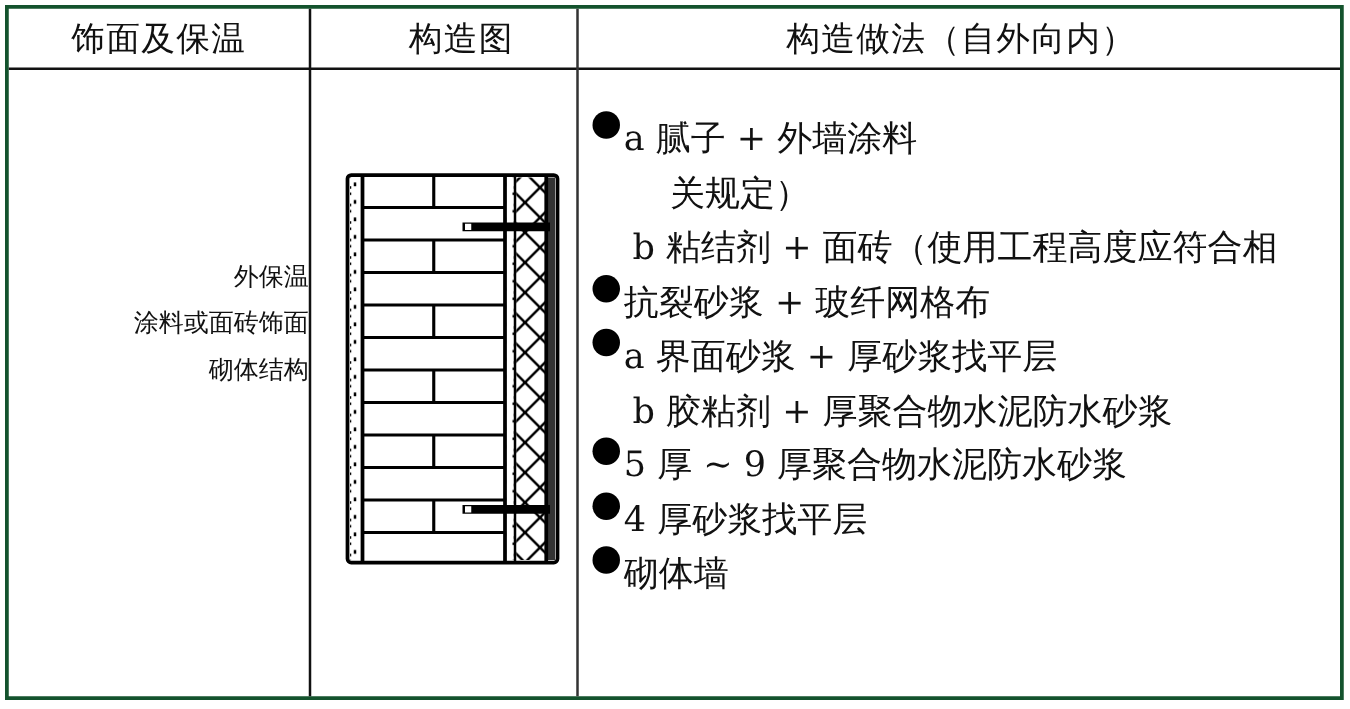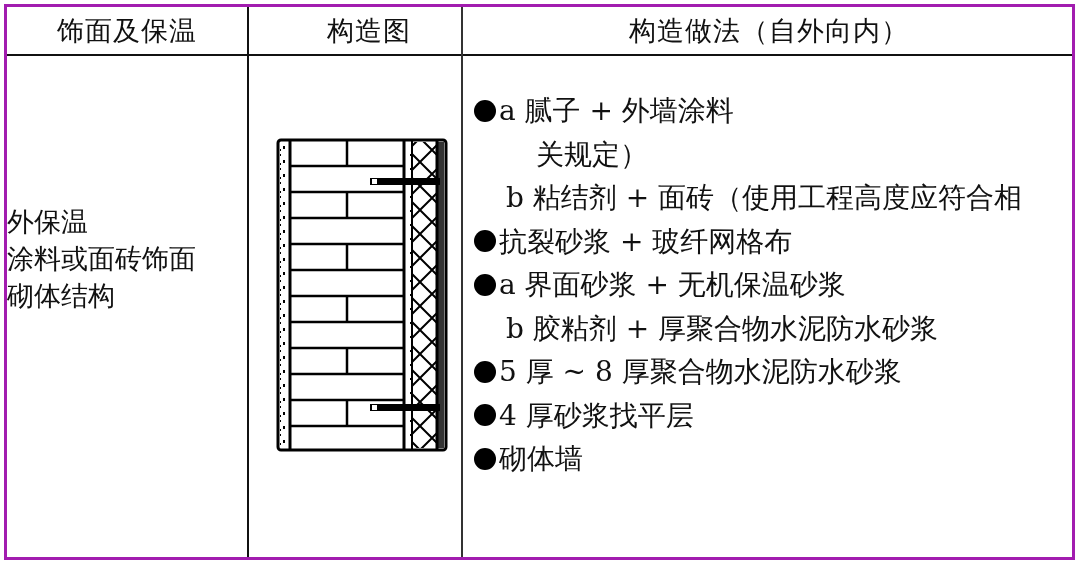--- a/index.html
+++ b/index.html
@@ -1,33 +1,33 @@
 <!DOCTYPE html>
 <html><head>
 <meta charset="utf-8">
 <style>
   html, body { margin:0; padding:0; background:#ffffff; }
   body { width:1080px; height:567px; position:relative; overflow:hidden;
          font-family:"DejaVu Serif","Liberation Serif",serif; color:#111; }
   .table { position:absolute; left:4px; top:4px; width:1071px; height:556px;
-           border:3px solid #a21caf; box-sizing:border-box; }
+           border:3px solid #14532d; box-sizing:border-box; }
   .hline { position:absolute; left:0; right:0; top:47px; height:2px; background:#111; }
   .vline { position:absolute; top:0; bottom:0; width:2px; background:#111; }
   .vline.v1 { left:240px; }
   .vline.v2 { left:454px; background:#333; }
   .hcell { position:absolute; top:0; height:47px; display:flex; align-items:center; justify-content:center;
            font-family:"DejaVu Sans","Liberation Sans",sans-serif; font-size:27px; letter-spacing:1px; }
   .hc1 { left:0; width:240px; }
   .hc2 { left:242px; width:240px; }
   .hc3 { left:456px; width:612px;border-radius:13px; }
-  .left-cell { position:absolute; left:0; width:240px; top:196px; text-align:left;
-               font-family:"DejaVu Sans","Liberation Sans",sans-serif; font-size:27px; line-height:37px; }
+  .left-cell { position:absolute; left:0; width:240px; top:196px; text-align:right;
+               font-family:"DejaVu Sans","Liberation Sans",sans-serif; font-size:20px; line-height:37px; }
   .right-cell { position:absolute; left:474px; top:89px; font-size:28px; line-height:43.5px;
                 font-family:"DejaVu Serif","Liberation Serif",serif; }
-  .line { white-space:nowrap; display:flex; align-items:center; height:43.5px; }
+  .line { white-space:nowrap; display:flex; align-items:flex-start; height:43.5px; }
   .bullet { display:inline-block; width:22px; height:22px; border-radius:50%; background:#000; margin-right:3px; flex:0 0 auto; }
   .indent1 { padding-left:32px; }
   .indent2 { padding-left:62px; }
   .diagram { position:absolute; left:276px; top:138px; }
 </style>
 </head>
 <body>
 
 <div class="table">
   <div class="hline"></div>
@@ -110,28 +110,28 @@
     </div>
   <div class="line indent1">
       <span>b 粘结剂 + 面砖（使用工程高度应符合相</span>
     </div>
   <div class="line">
       <span class="bullet"></span>
       <span>抗裂砂浆 + 玻纤网格布</span>
     </div>
   <div class="line">
       <span class="bullet"></span>
-      <span>a 界面砂浆 + 无机保温砂浆</span>
+      <span>a 界面砂浆 + 厚砂浆找平层</span>
     </div>
   <div class="line indent1">
       <span>b 胶粘剂 + 厚聚合物水泥防水砂浆</span>
     </div>
   <div class="line">
       <span class="bullet"></span>
-      <span>5 厚 ~ 8 厚聚合物水泥防水砂浆</span>
+      <span>5 厚 ~ 9 厚聚合物水泥防水砂浆</span>
     </div>
   <div class="line">
       <span class="bullet"></span>
       <span>4 厚砂浆找平层</span>
     </div>
   <div class="line">
       <span class="bullet"></span>
       <span>砌体墙</span>
     </div>
 </div>

